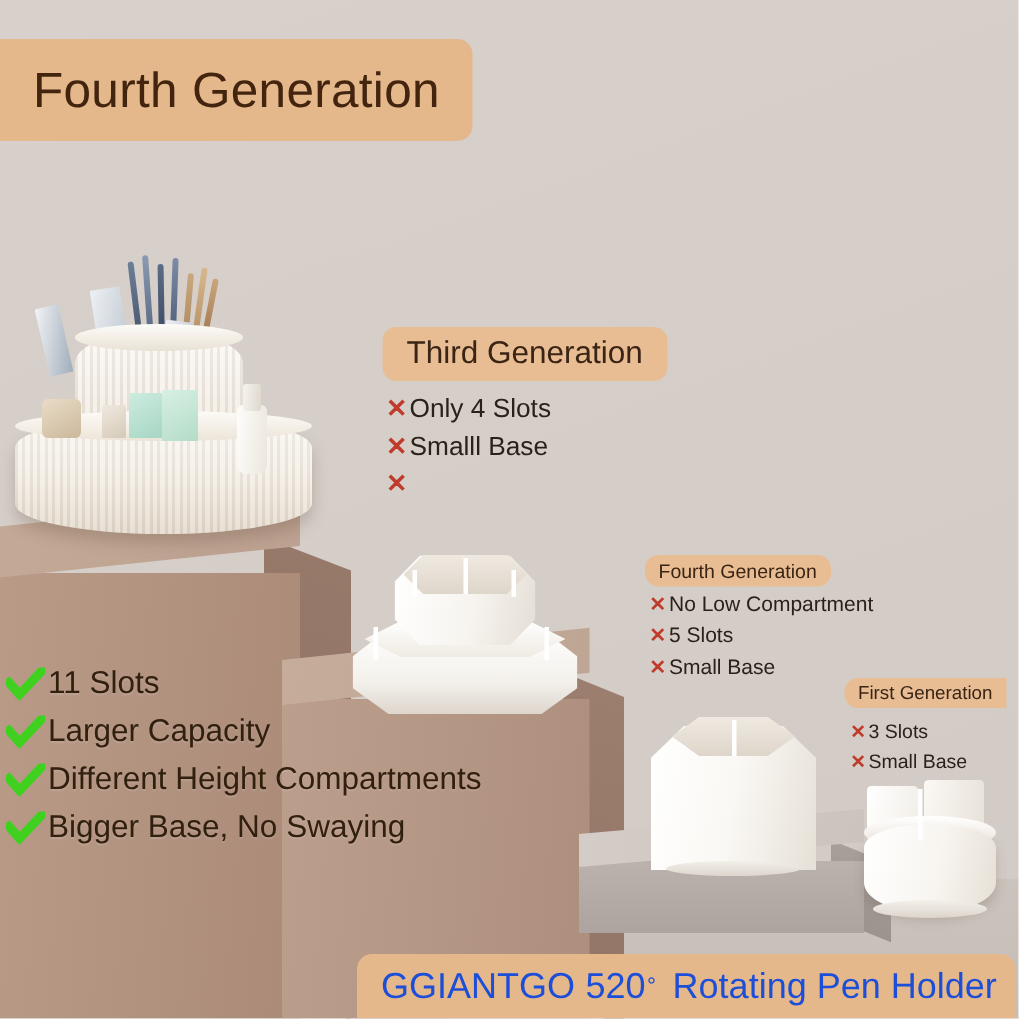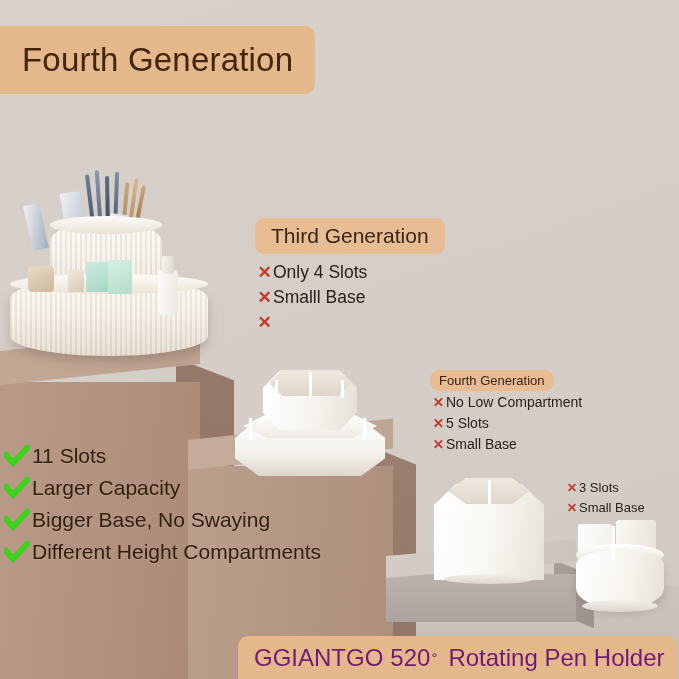--- a/index.html
+++ b/index.html
@@ -225,21 +225,21 @@
     border-radius: 0 10px 10px 0;
     font-size: 33px;
     letter-spacing: .2px;
     color: #42240f;
   }
   #banner-bottom {
     left: 238px; top: 636px; height: 43px;
     padding: 0 12px 0 16px;
     border-radius: 10px 10px 0 0;
     font-size: 24px;
-    color: #701a75;
+    color: #1d4ed8;
   }
   #banner-bottom .deg { font-size: 15px; vertical-align: super; margin-left: 1px; }
   #banner-bottom .gap { display: inline-block; width: 11px; }
 
   .gen-badge {
     position: absolute;
     background: #e8bd94;
     color: #3a2414;
     border-radius: 9px;
     display: flex;
@@ -402,29 +402,29 @@
           </svg>
       </span>
       <span>Larger Capacity</span>
     </div>
     <div class="pro-item">
       <span class="check">
         <svg width="26" height="22" viewBox="0 0 26 22">
             <path d="M2 10 L9 18 L24 2" fill="none" stroke="#3fd020" stroke-width="6" stroke-linecap="square"></path>
           </svg>
       </span>
-      <span>Bigger Base, No Swaying</span>
+      <span>Different Height Compartments</span>
     </div>
     <div class="pro-item">
       <span class="check">
         <svg width="26" height="22" viewBox="0 0 26 22">
             <path d="M2 10 L9 18 L24 2" fill="none" stroke="#3fd020" stroke-width="6" stroke-linecap="square"></path>
           </svg>
       </span>
-      <span>Different Height Compartments</span>
+      <span>Bigger Base, No Swaying</span>
     </div>
   </div>
 
   <div class="gen-badge" id="badge-gen3">
     <span>Third Generation</span>
   </div>
   <div class="con-list" id="cons-gen3">
     <div class="con-item">
       <span class="x-mark">✕</span>
       <span>Only 4 Slots</span>
@@ -449,20 +449,23 @@
     <div class="con-item">
       <span class="x-mark">✕</span>
       <span>5 Slots</span>
     </div>
     <div class="con-item">
       <span class="x-mark">✕</span>
       <span>Small Base</span>
     </div>
   </div>
 
+  <div class="gen-badge" id="badge-gen1">
+    <span>First Generation</span>
+  </div>
   <div class="con-list" id="cons-gen1">
     <div class="con-item">
       <span class="x-mark">✕</span>
       <span>3 Slots</span>
     </div>
     <div class="con-item">
       <span class="x-mark">✕</span>
       <span>Small Base</span>
     </div>
   </div>

